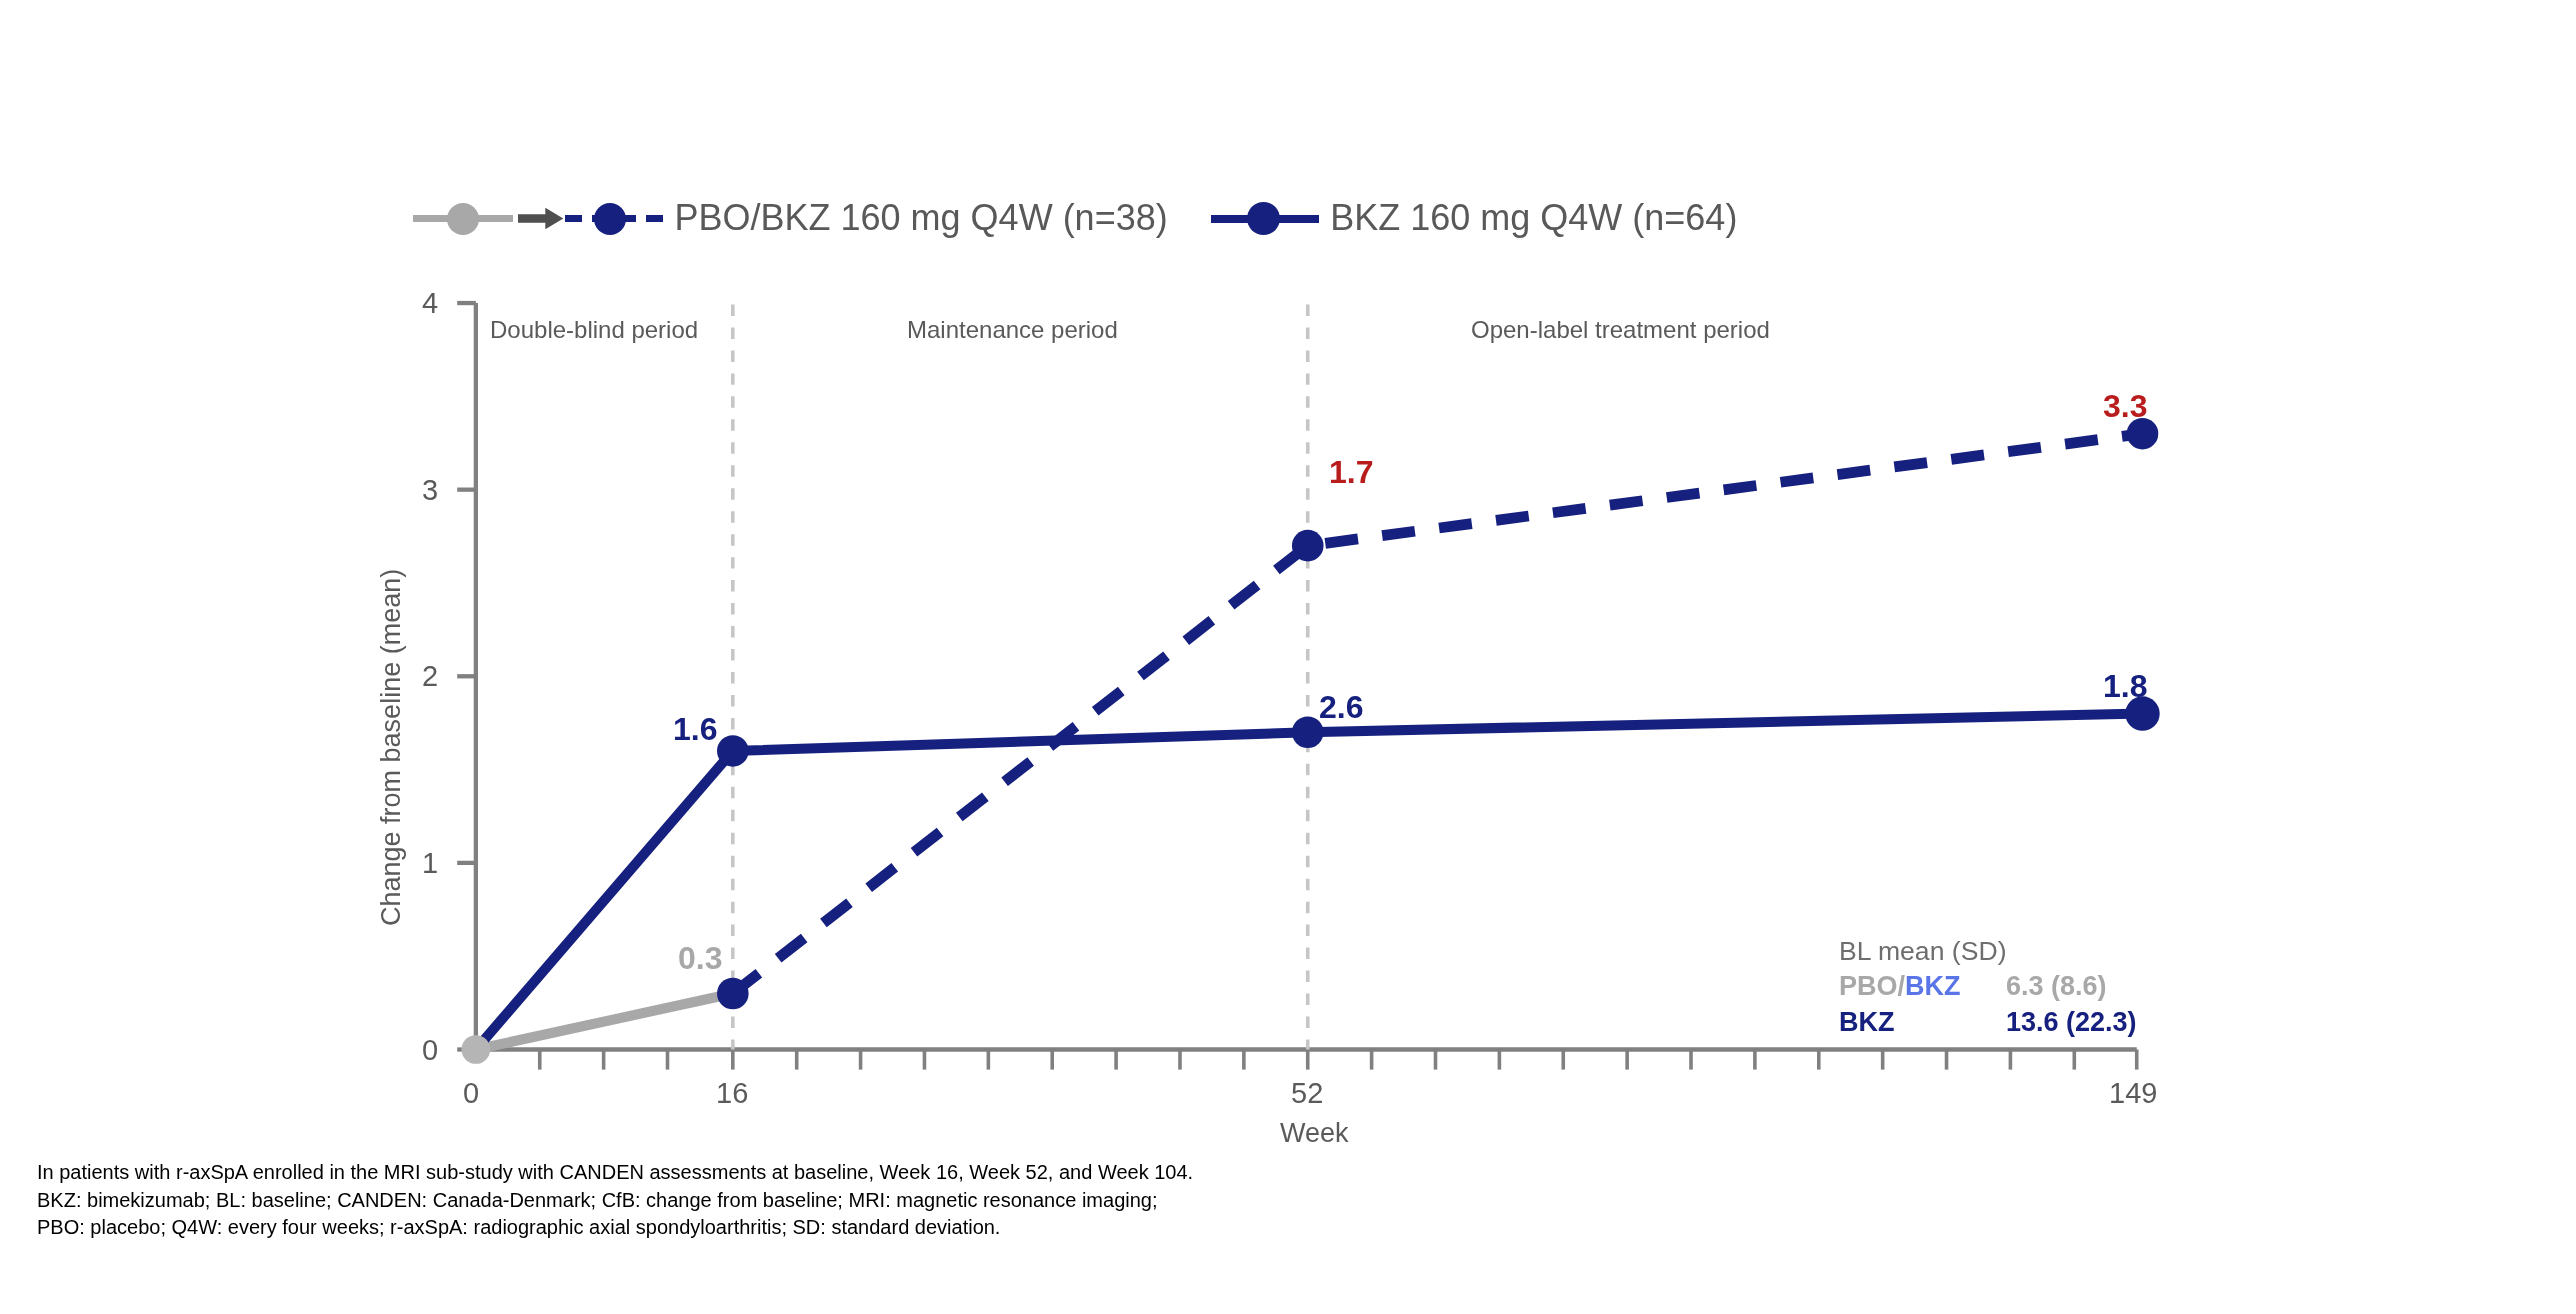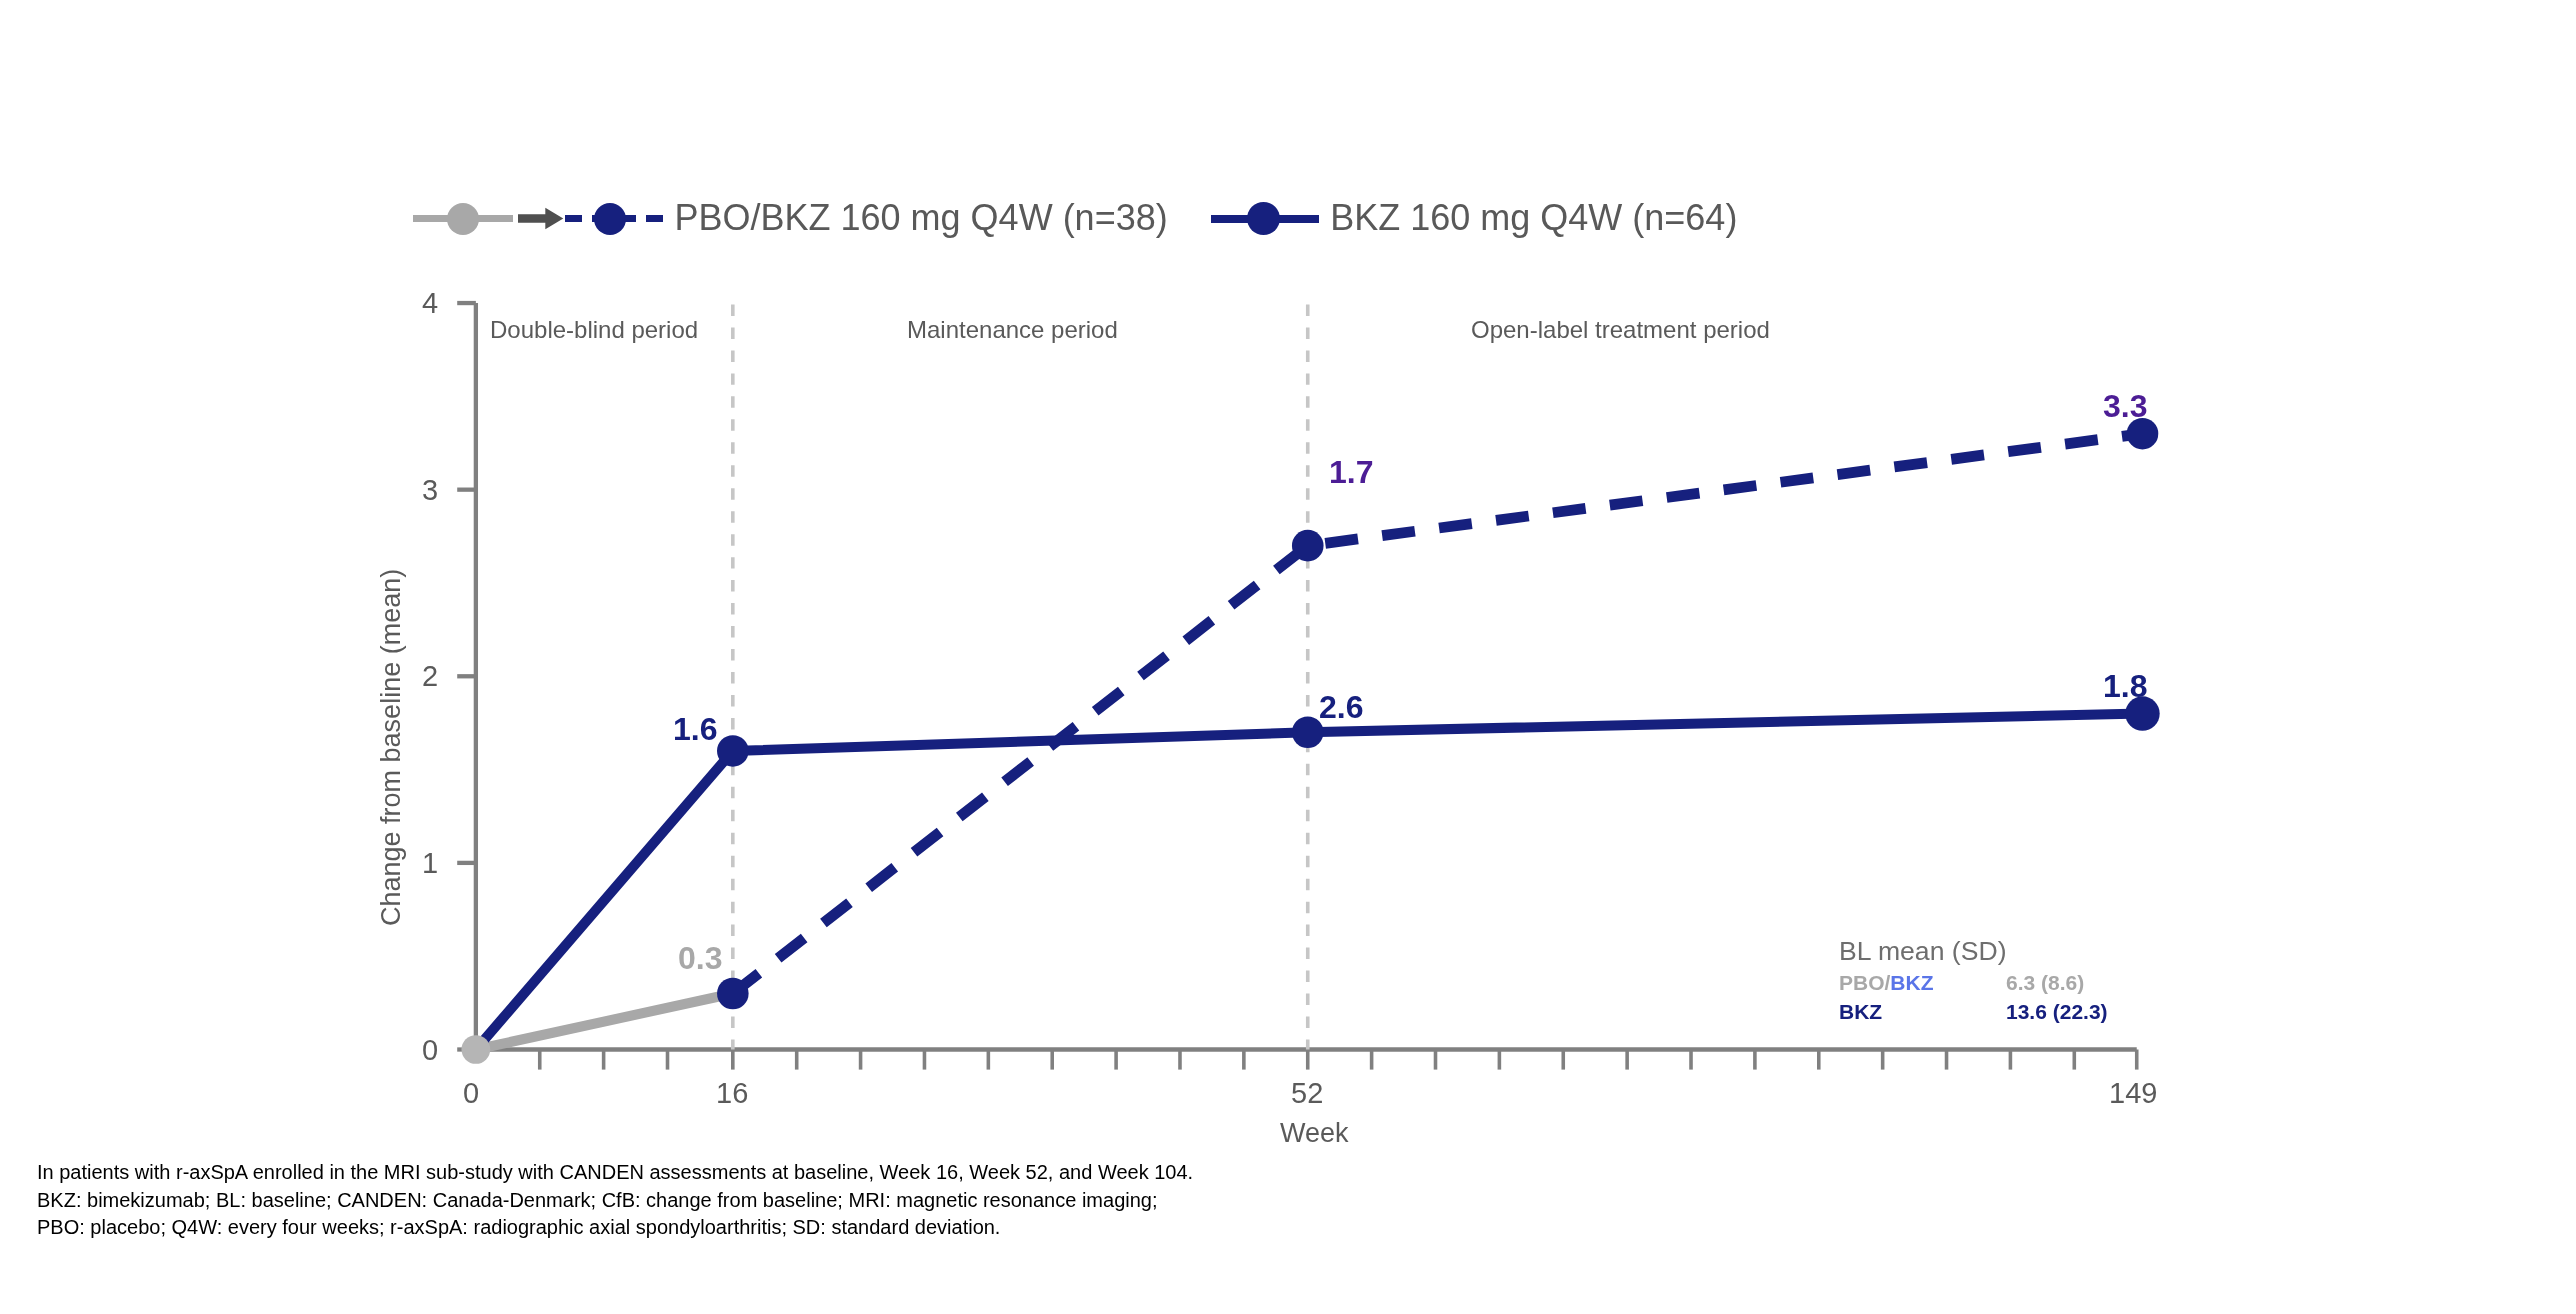--- a/index.html
+++ b/index.html
@@ -150,39 +150,39 @@
     color: #5a5a5a;
     white-space: nowrap;
   }
   .dp-label {
     position: absolute;
     font-size: 32px;
     font-weight: bold;
     white-space: nowrap;
   }
   .dp-navy  { color: #16207e; }
-  .dp-light { color: #4c1d95; }
+  .dp-light { color: #b91c1c; }
   .dp-gray  { color: #a8a8a8; }
 
   
   #bl-box {
     position: absolute;
     left: 1839px;
     top: 936px;
     width: 345px;
   }
   .bl-title {
     font-size: 26.6px;
     color: #6e6e6e;
     margin-bottom: 4.3px;
   }
   .bl-row {
     display: flex;
     align-items: baseline;
-    font-size: 21px;
+    font-size: 27px;
     font-weight: bold;
     margin-top: 4.3px;
   }
   .bl-key  { width: 167px; }
   .bl-gray { color: #a8a8a8; }
   .bl-lblue{ color: #5a75e8; }
   .bl-navy { color: #16207e; }
   .bl-val-gray { color: #a8a8a8; }
   .bl-val-navy { color: #16207e; }
 

